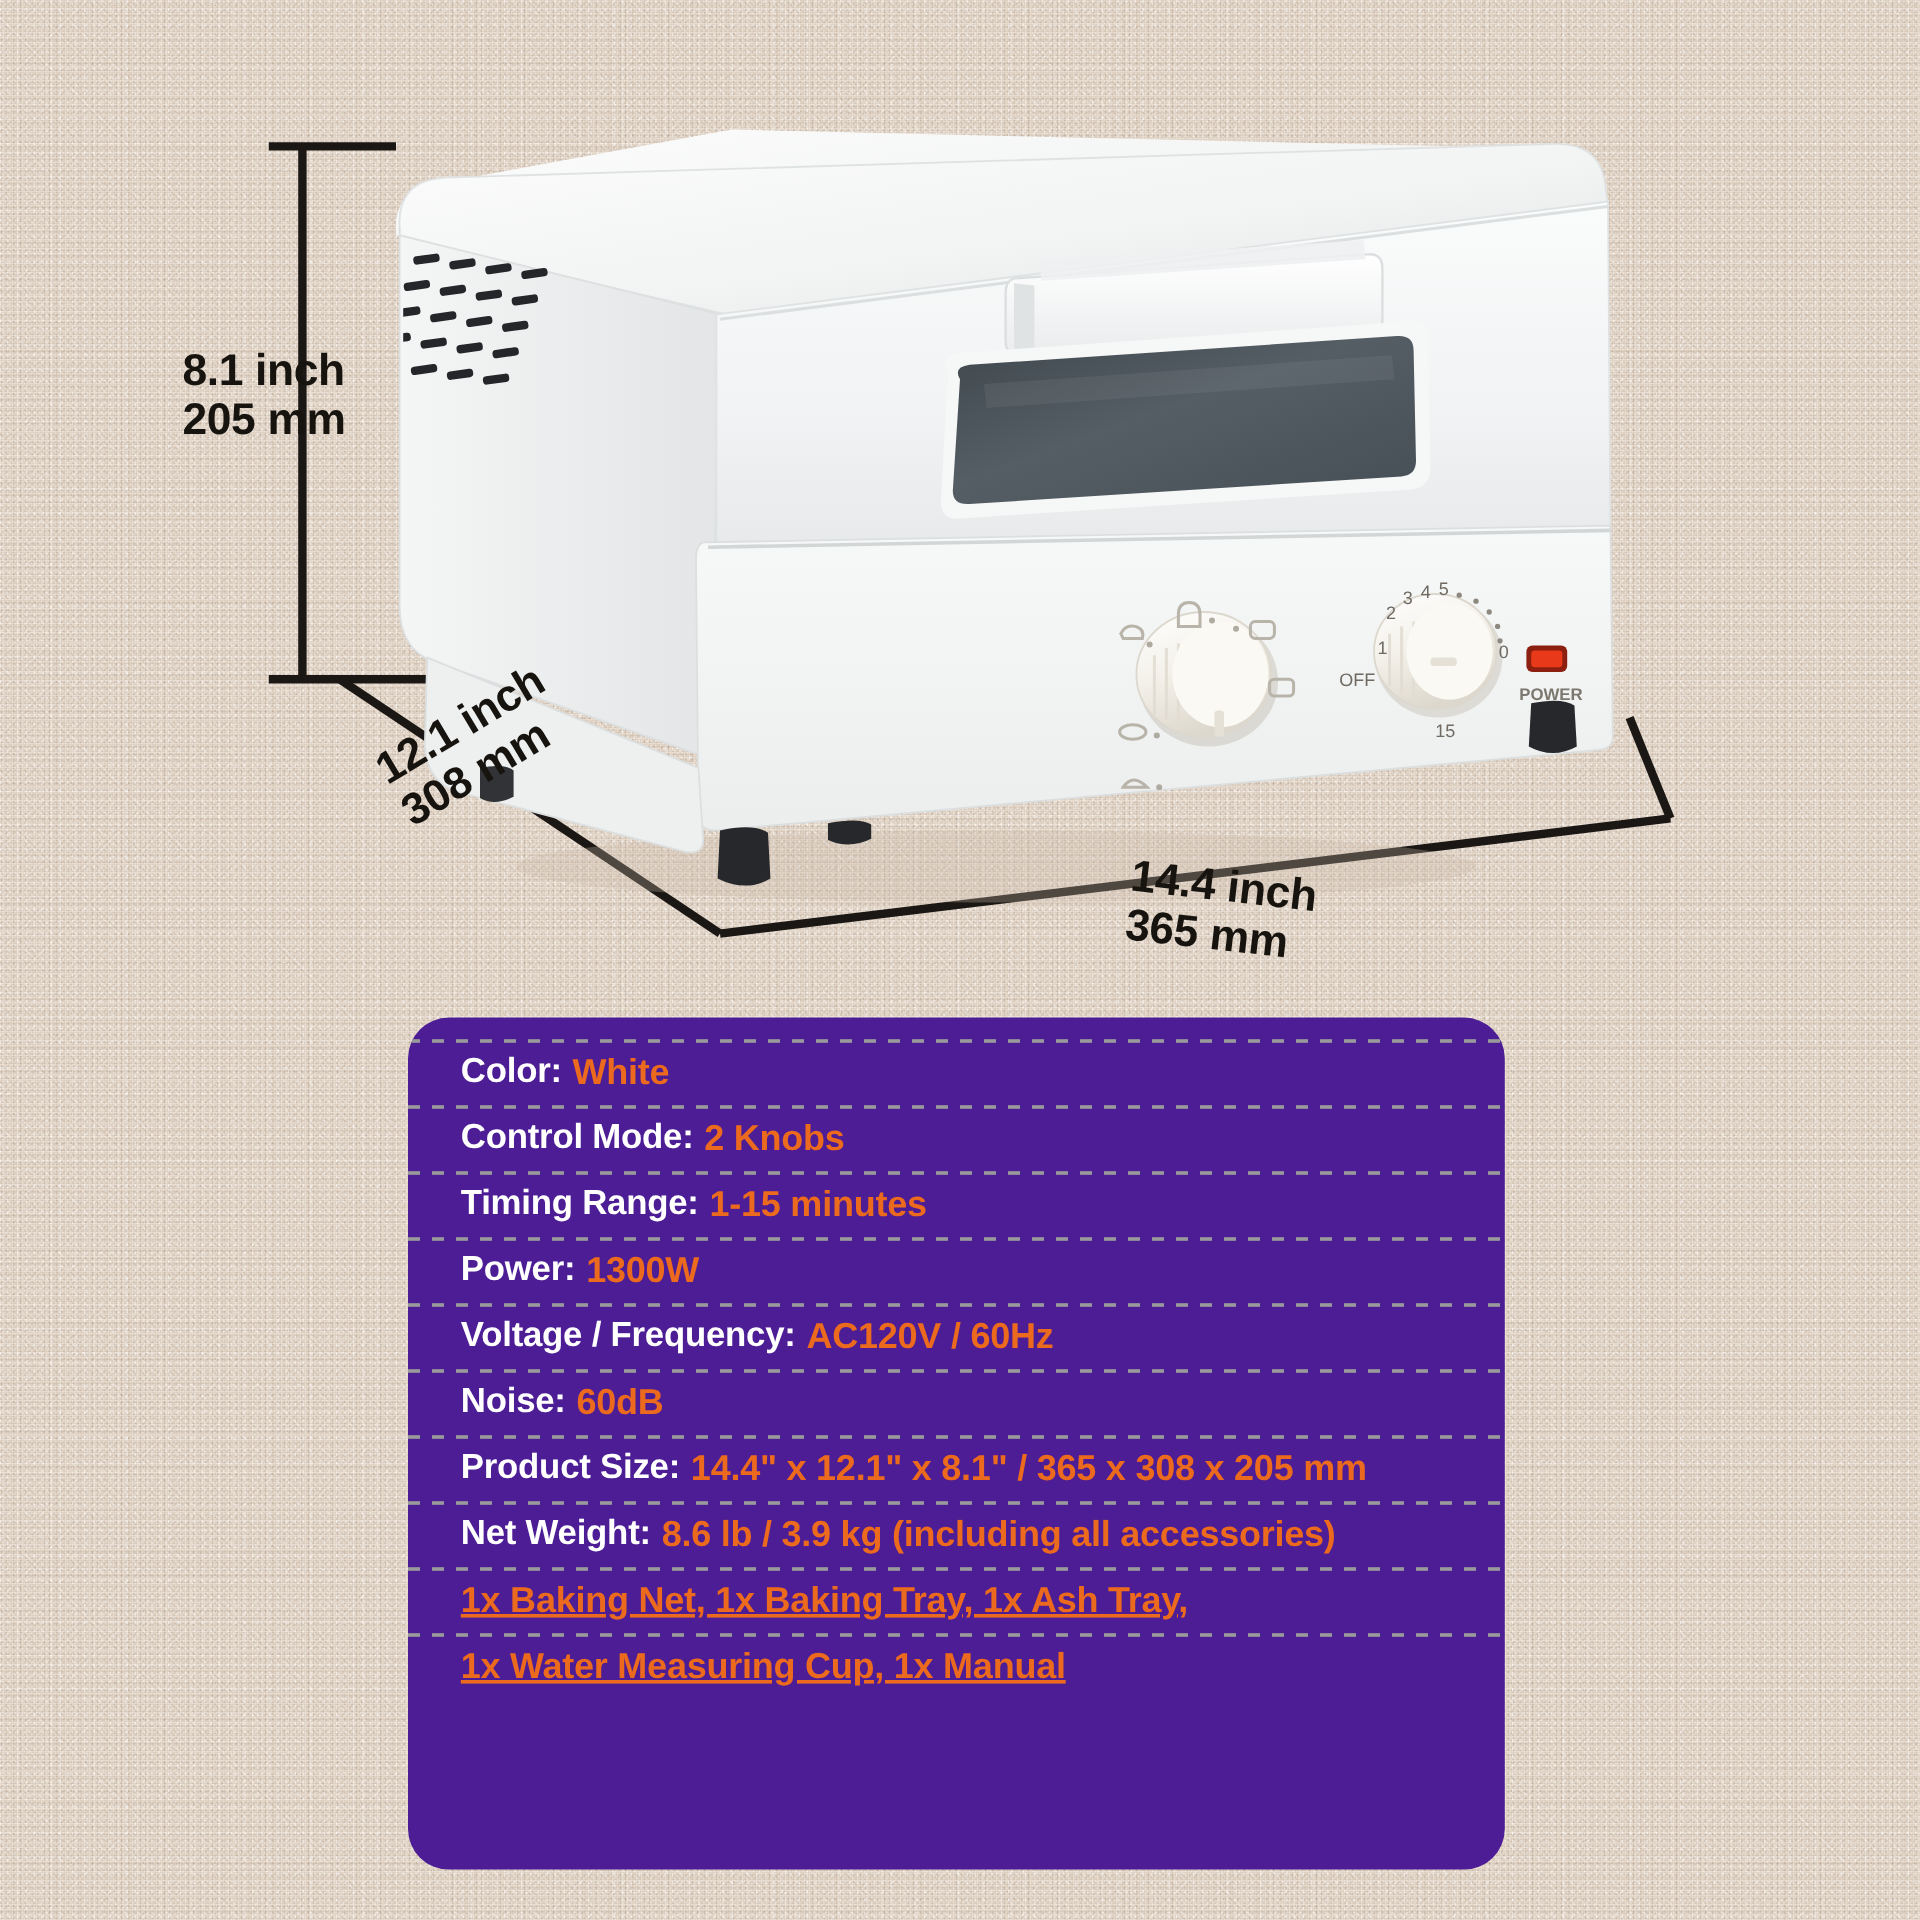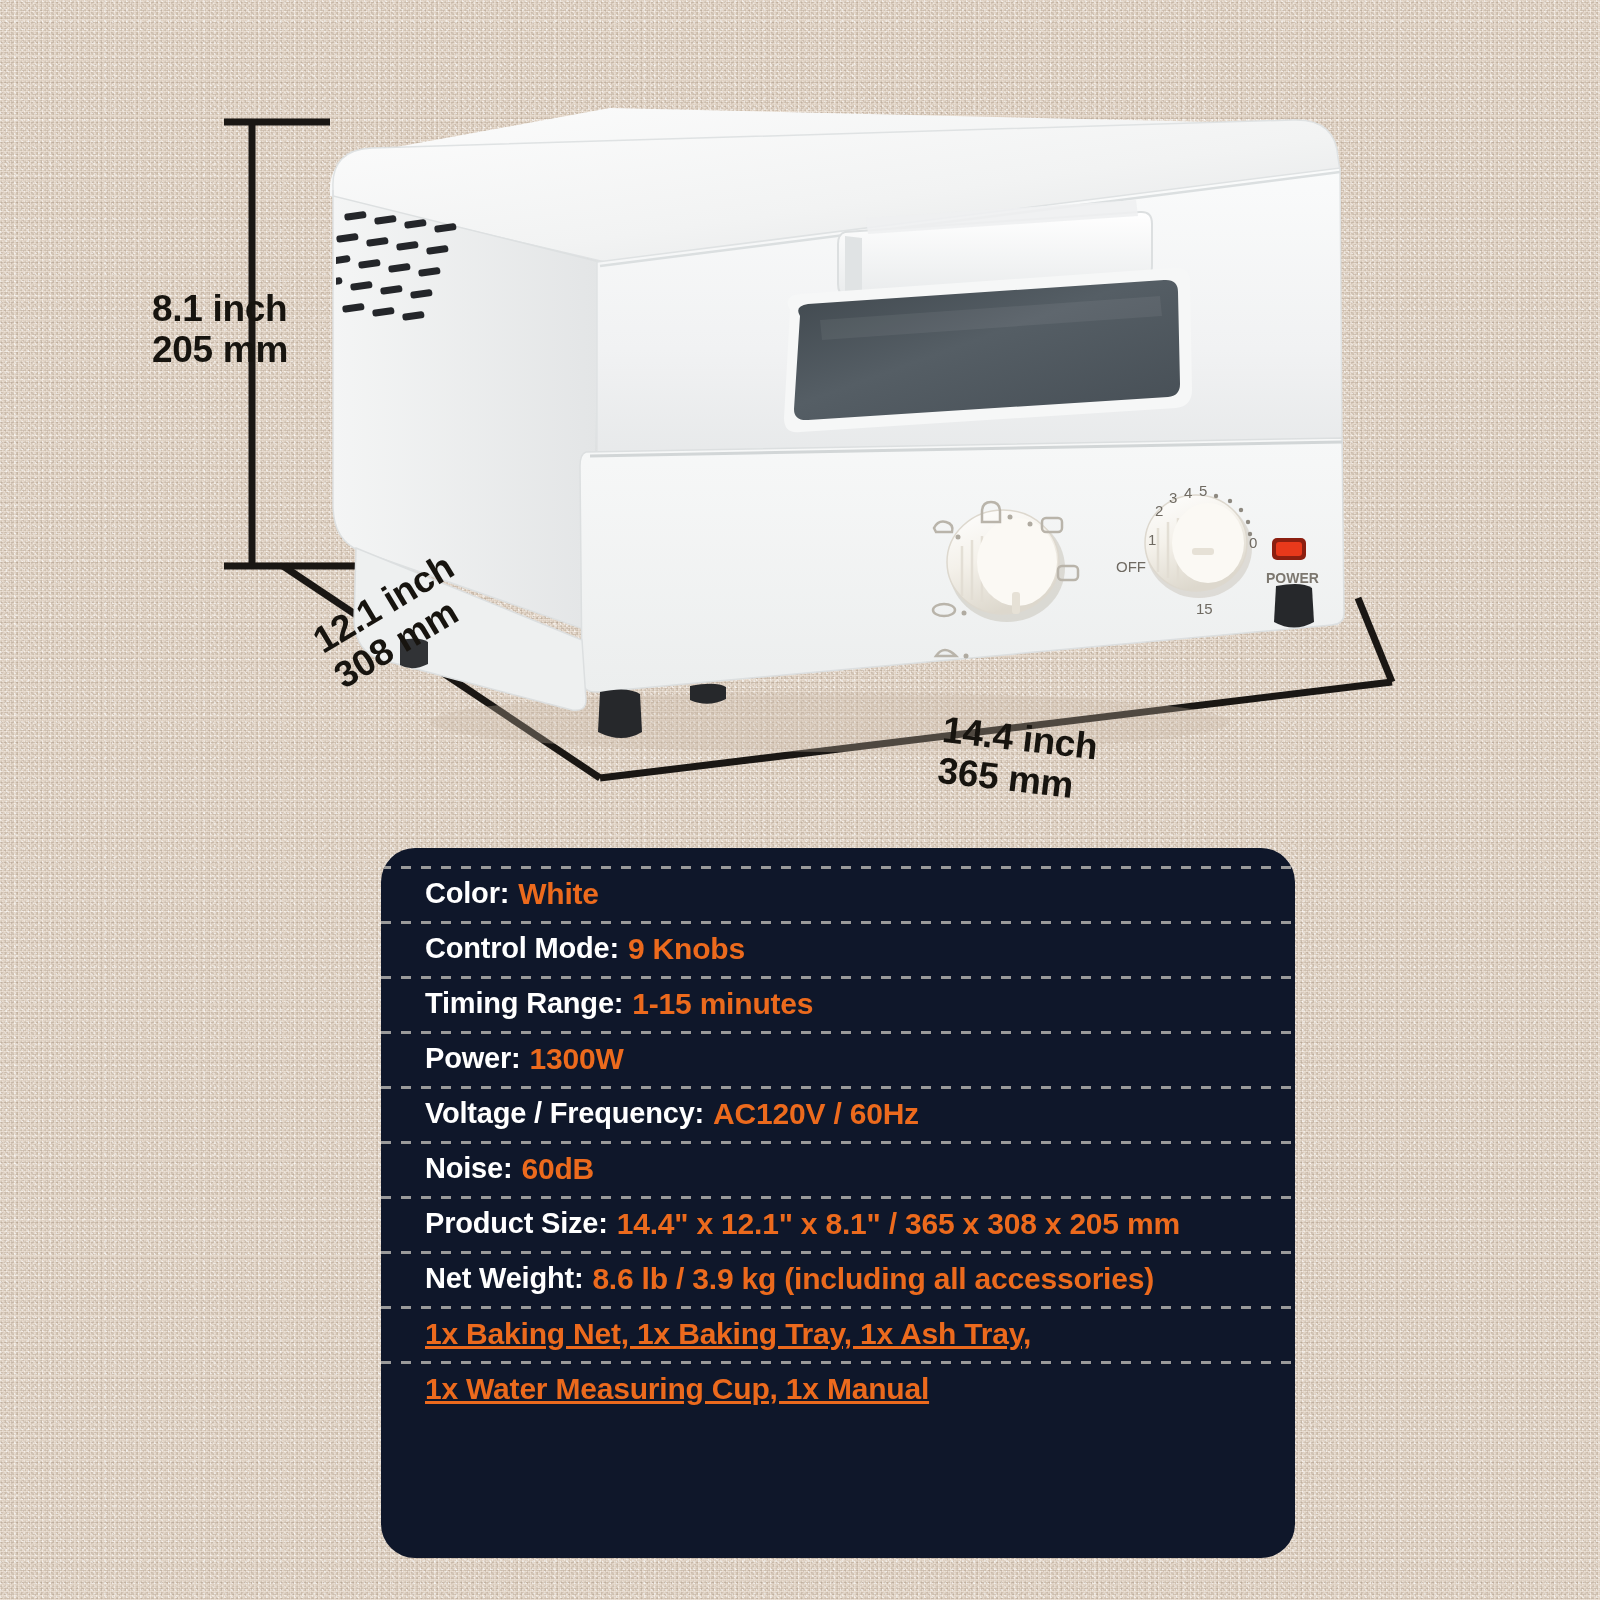--- a/index.html
+++ b/index.html
@@ -46,25 +46,24 @@
   }
   #dim-height-label { left:152px; top:288px; }
   #dim-depth-label  { left:306px; top:626px; transform:rotate(-31deg); transform-origin:left top; }
   #dim-width-label  { left:945px; top:709px; transform:rotate(6.5deg); transform-origin:left top; }
 
   
   #spec-panel {
     position:absolute;
     left:340px; top:848px;
     width:914px; height:710px;
-    background:#0f172a;
+    background:#4c1d95;
     border-radius:34px;
     padding:18px 0 0 0;
     overflow:hidden;
-    margin-left:41px;
   }
   .spec-row {
     position:relative;
     height:55px;
     display:flex;
     align-items:center;
     padding-left:44px;
     padding-right:20px;
   }
   .spec-row::before {
@@ -303,21 +302,21 @@
   <div>365 mm</div>
 </div>
 
 <div id="spec-panel">
     <div class="spec-row">
       <span class="spec-label">Color:</span>
       <span class="spec-value">White</span>
     </div>
     <div class="spec-row">
       <span class="spec-label">Control Mode:</span>
-      <span class="spec-value">9 Knobs</span>
+      <span class="spec-value">2 Knobs</span>
     </div>
     <div class="spec-row">
       <span class="spec-label">Timing Range:</span>
       <span class="spec-value">1-15 minutes</span>
     </div>
     <div class="spec-row">
       <span class="spec-label">Power:</span>
       <span class="spec-value">1300W</span>
     </div>
     <div class="spec-row">

